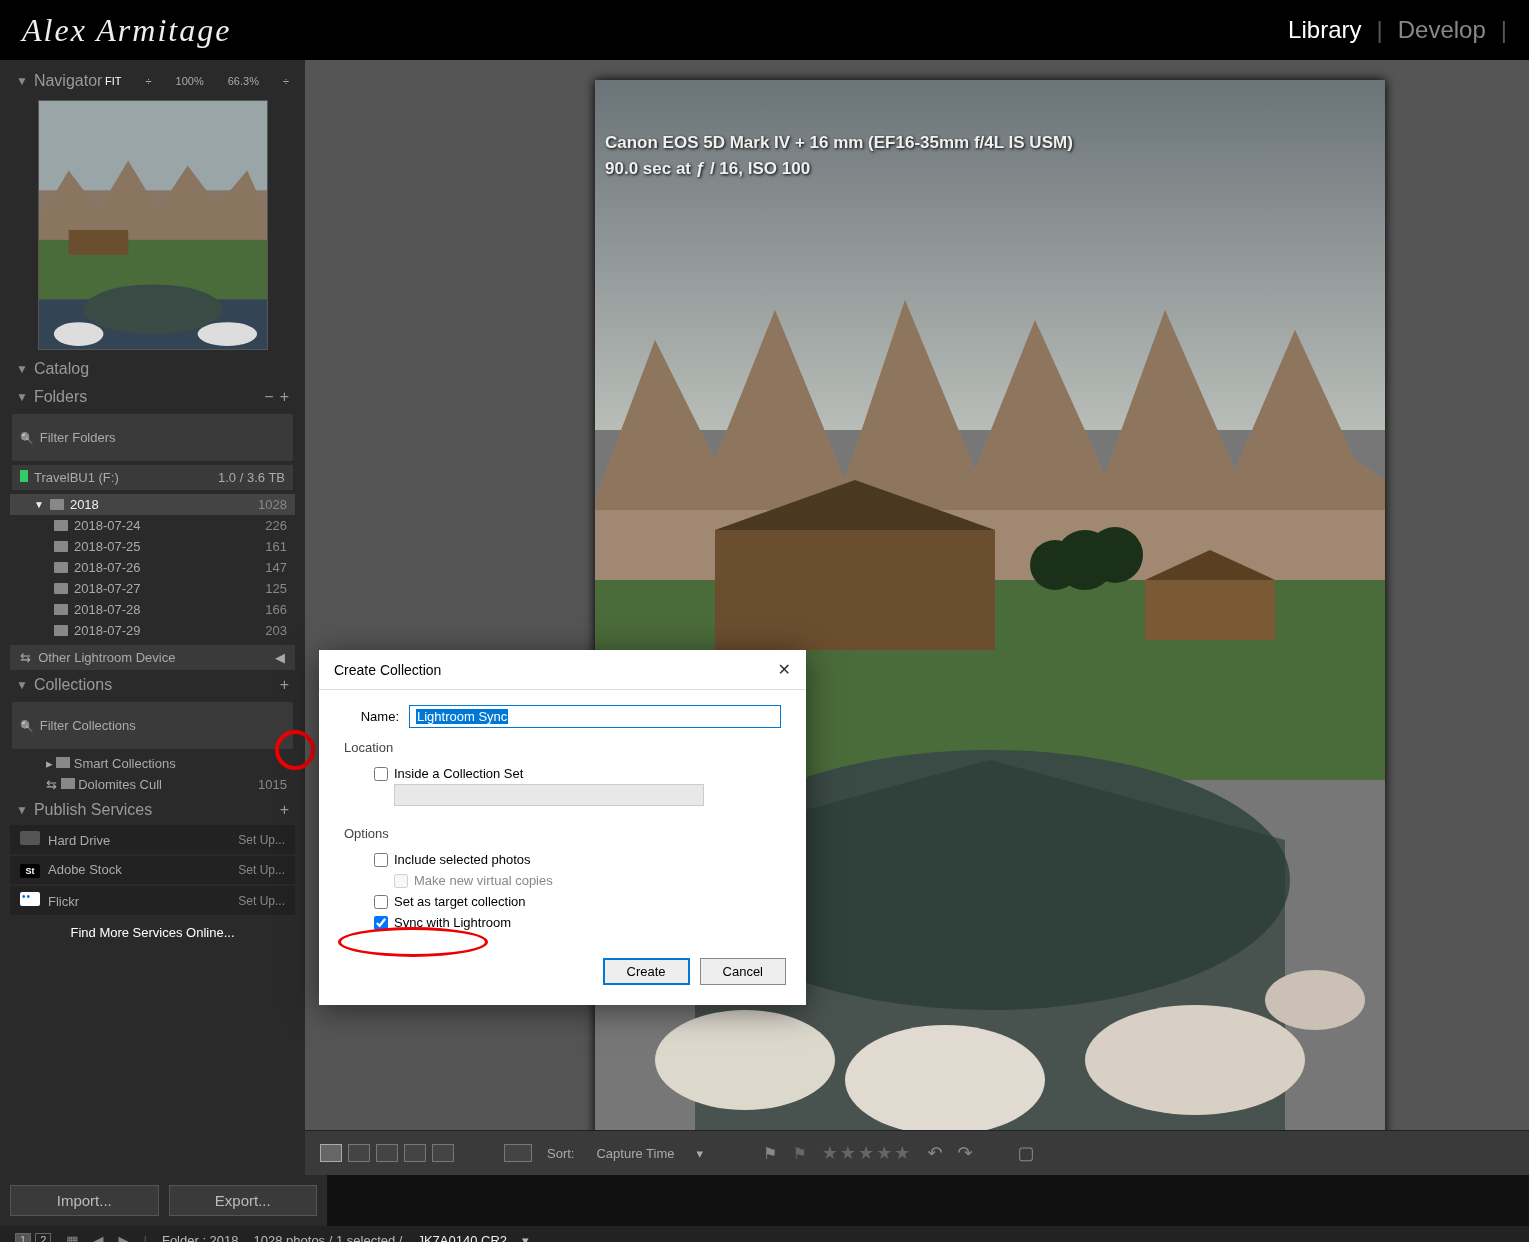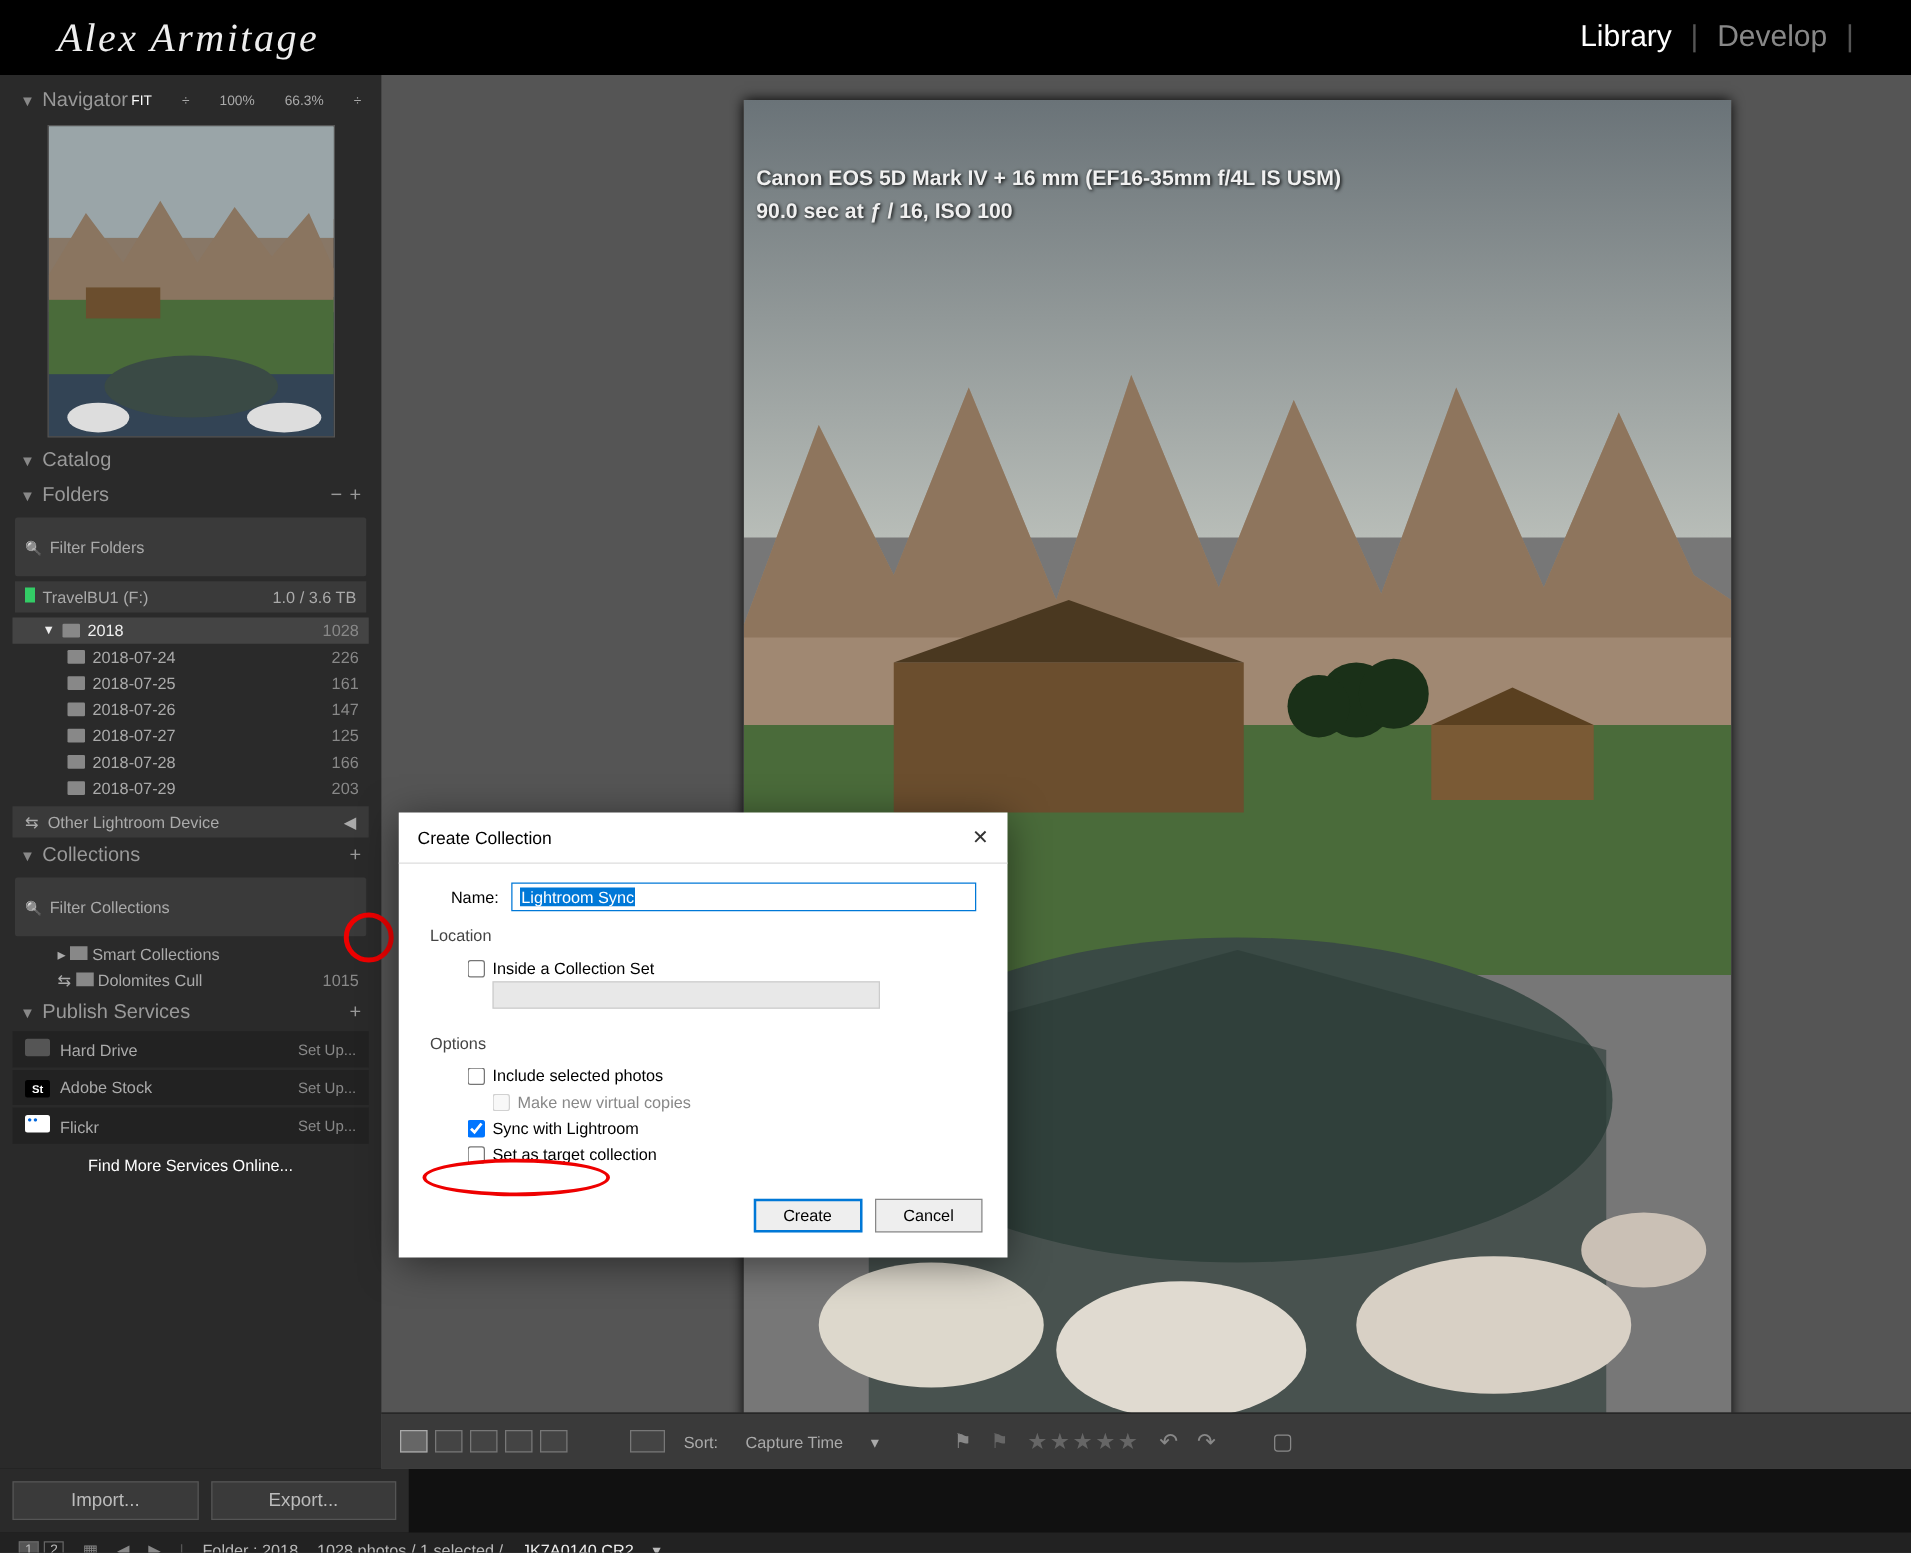--- a/index.html
+++ b/index.html
@@ -1,17 +1,17 @@
 <!DOCTYPE html>
 <html><head>
 <meta charset="utf-8">
 <style>
 * { box-sizing: border-box; margin: 0; padding: 0; font-family: "Segoe UI", Arial, sans-serif; }
 body { background: #111; color: #ccc; width: 1529px; height: 1242px; overflow: hidden; position: relative; }
-.topbar { height: 60px; background: #000; display: flex; align-items: center; justify-content: space-between; padding: 0 46px; }
+.topbar { height: 60px; background: #000; display: flex; align-items: center; justify-content: space-between; padding: 0 22px; }
 .signature { font-family: cursive; font-size: 32px; color: #eee; font-style: italic; letter-spacing: 2px; }
 .modules { display: flex; gap: 0; align-items: center; }
 .module { color: #888; font-size: 24px; padding: 0 15px; cursor: pointer; }
 .module.active { color: #fff; font-weight: 500; }
 .module-divider { color: #555; font-size: 24px; }
 .workspace { display: flex; height: 1115px; }
 .left-panel { width: 305px; background: #2a2a2a; padding: 8px 10px; overflow: hidden; }
 .panel-section { margin-bottom: 2px; }
 .panel-header { display: flex; align-items: center; justify-content: space-between; padding: 4px 6px; color: #999; font-size: 16px; cursor: pointer; }
 .panel-header .chev { color: #888; margin-right: 6px; font-size: 12px; }
@@ -359,26 +359,26 @@
       <span class="dlg-fieldset-label">Options</span>
       <div class="dlg-check-row">
         <input type="checkbox" style="">
         <span>Include selected photos</span>
       </div>
       <div class="dlg-check-row sub">
         <input type="checkbox" disabled="" style="">
         <span>Make new virtual copies</span>
       </div>
       <div class="dlg-check-row">
+        <input type="checkbox" style="">
+        <span>Set as target collection</span>
+      </div>
+      <div class="dlg-check-row">
         <input type="checkbox" checked="" style="">
         <span>Sync with Lightroom</span>
-      </div>
-      <div class="dlg-check-row">
-        <input type="checkbox" style="">
-        <span>Set as target collection</span>
       </div>
     </div>
   </div>
   <div class="dlg-buttons">
     <button class="dlg-btn primary">Create</button>
     <button class="dlg-btn">Cancel</button>
   </div>
 </div>
 
 <div class="oval-highlight"></div>

